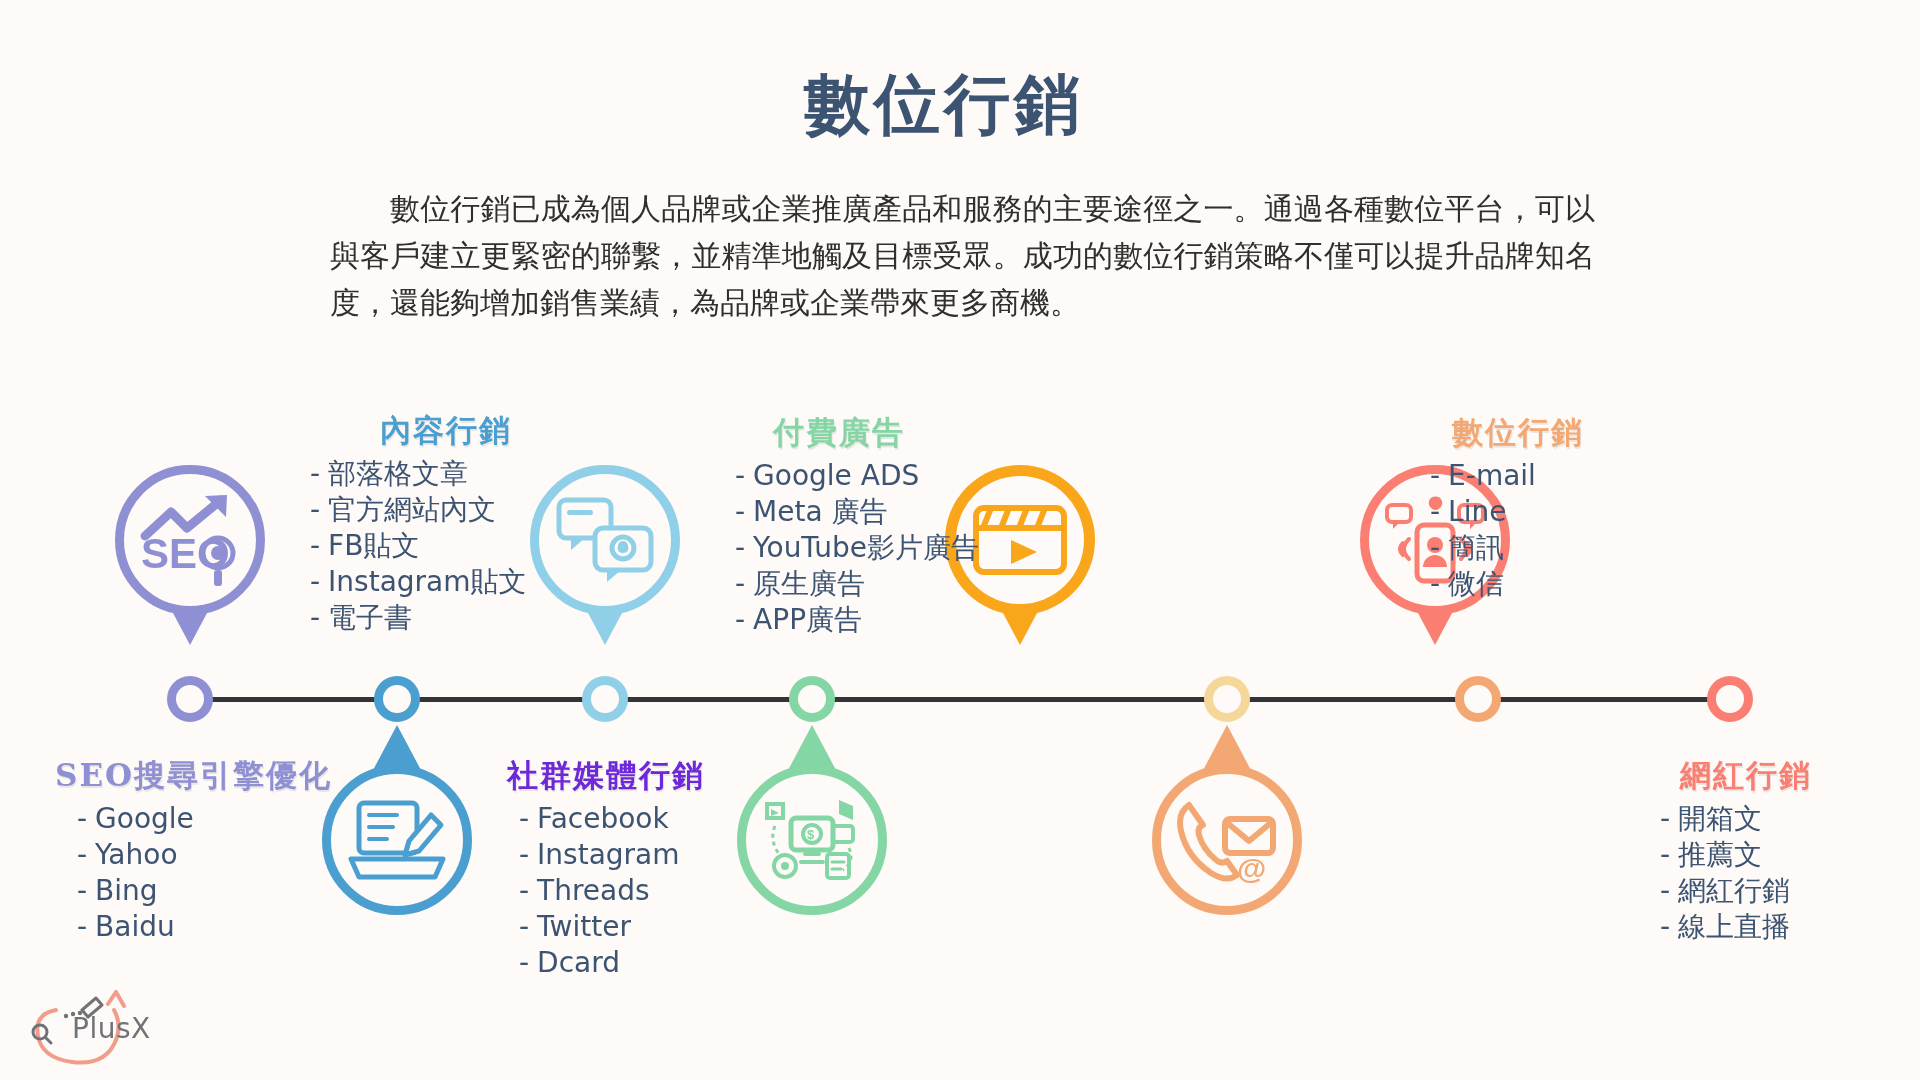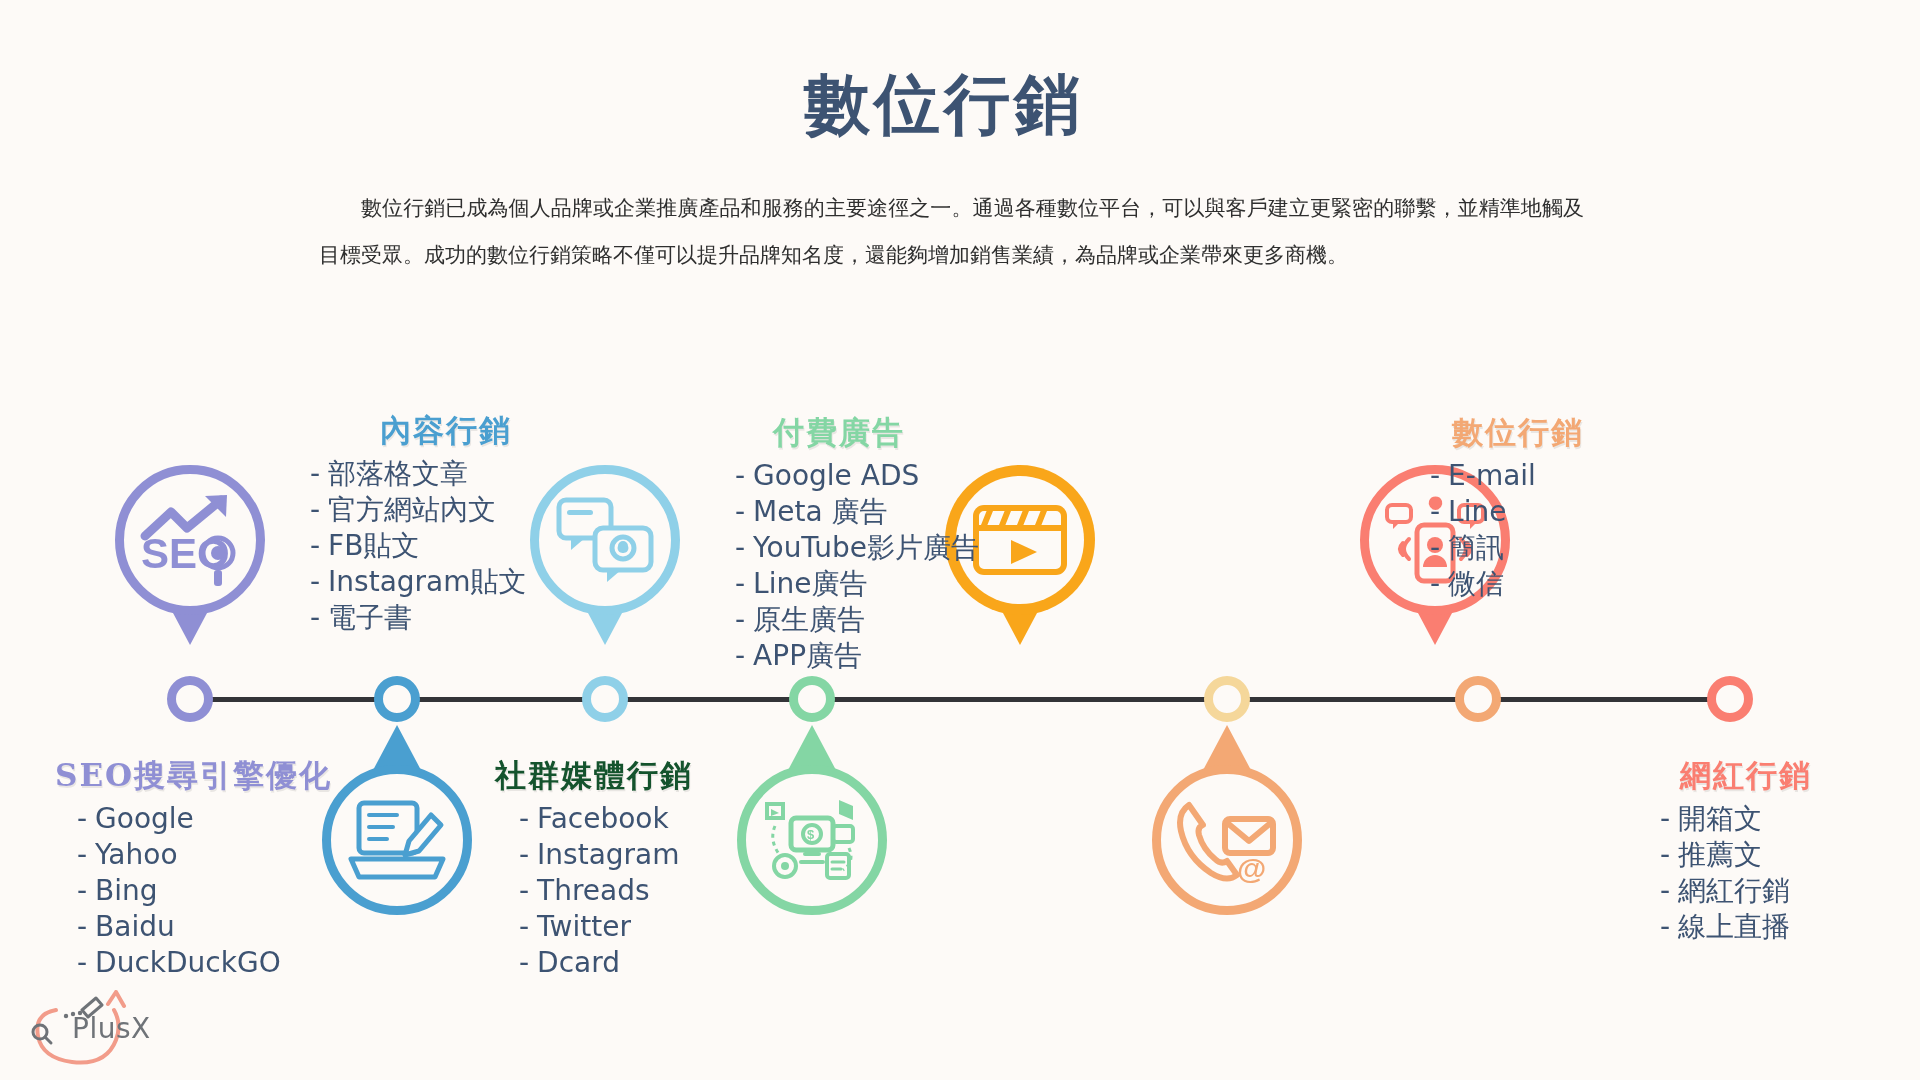--- a/index.html
+++ b/index.html
@@ -18,22 +18,22 @@
   .dots.bc{bottom:6px;left:865px;grid-template-columns:repeat(18,9px);grid-template-rows:repeat(3,9px);}
 
   
   .title{
     position:absolute;top:60px;left:0;width:1888px;text-align:center;
     font-family:"DejaVu Serif","Liberation Serif",serif;
     font-weight:700;font-size:66px;letter-spacing:4px;
     color:#3d5372;
   }
   .intro{
-    position:absolute;top:185px;left:319px;width:1265px;
-    font-size:21px;line-height:47px;color:#2f2f2f;
+    position:absolute;top:185px;left:330px;width:1265px;
+    font-size:30px;line-height:47px;color:#2f2f2f;
     text-align:justify;text-indent:2em;
     font-family:"DejaVu Sans","Liberation Sans",sans-serif;
   }
 
   
   .axis{
     position:absolute;top:697px;left:190px;width:1560px;height:5px;
     background:#333438;border-radius:3px;
   }
   .node{
@@ -233,21 +233,20 @@
       <li><span class="dash">-</span><span>電子書</span></li>
     </ul>
   </div>
 
   <div class="block" style="left:735px;top:412px;">
     <div class="heading" style="color:#84d6a4;padding-left:38px;">付費廣告</div>
     <ul>
       <li><span class="dash">-</span><span>Google  ADS</span></li>
       <li><span class="dash">-</span><span>Meta 廣告</span></li>
       <li><span class="dash">-</span><span>YouTube影片廣告</span></li>
-      <li><span class="dash">-</span><span>Line廣告</span></li>
       <li><span class="dash">-</span><span>原生廣告</span></li>
       <li><span class="dash">-</span><span>APP廣告</span></li>
     </ul>
   </div>
 
   <div class="block" style="left:1430px;top:412px;">
     <div class="heading" style="color:#f3a874;padding-left:22px;">數位行銷</div>
     <ul>
       <li><span class="dash">-</span><span>E-mail</span></li>
       <li><span class="dash">-</span><span>Line</span></li>
@@ -256,26 +255,25 @@
     </ul>
   </div>
 
   <div class="block" style="left:55px;top:755px;">
     <div class="heading" style="color:#8f8fd4;">SEO搜尋引擎優化</div>
     <ul style="padding-left:22px;">
       <li><span class="dash">-</span><span>Google</span></li>
       <li><span class="dash">-</span><span>Yahoo</span></li>
       <li><span class="dash">-</span><span>Bing</span></li>
       <li><span class="dash">-</span><span>Baidu</span></li>
-      <li><span class="dash">-</span><span>DuckDuckGO</span></li>
     </ul>
   </div>
 
   <div class="block" style="left:495px;top:755px;">
-    <div class="heading" style="color:#14532d;">社群媒體行銷</div>
+    <div class="heading" style="color:#6d28d9;margin-left:12px;">社群媒體行銷</div>
     <ul style="padding-left:24px;">
       <li><span class="dash">-</span><span>Facebook</span></li>
       <li><span class="dash">-</span><span>Instagram</span></li>
       <li><span class="dash">-</span><span>Threads</span></li>
       <li><span class="dash">-</span><span>Twitter</span></li>
       <li><span class="dash">-</span><span>Dcard</span></li>
     </ul>
   </div>
 
 

